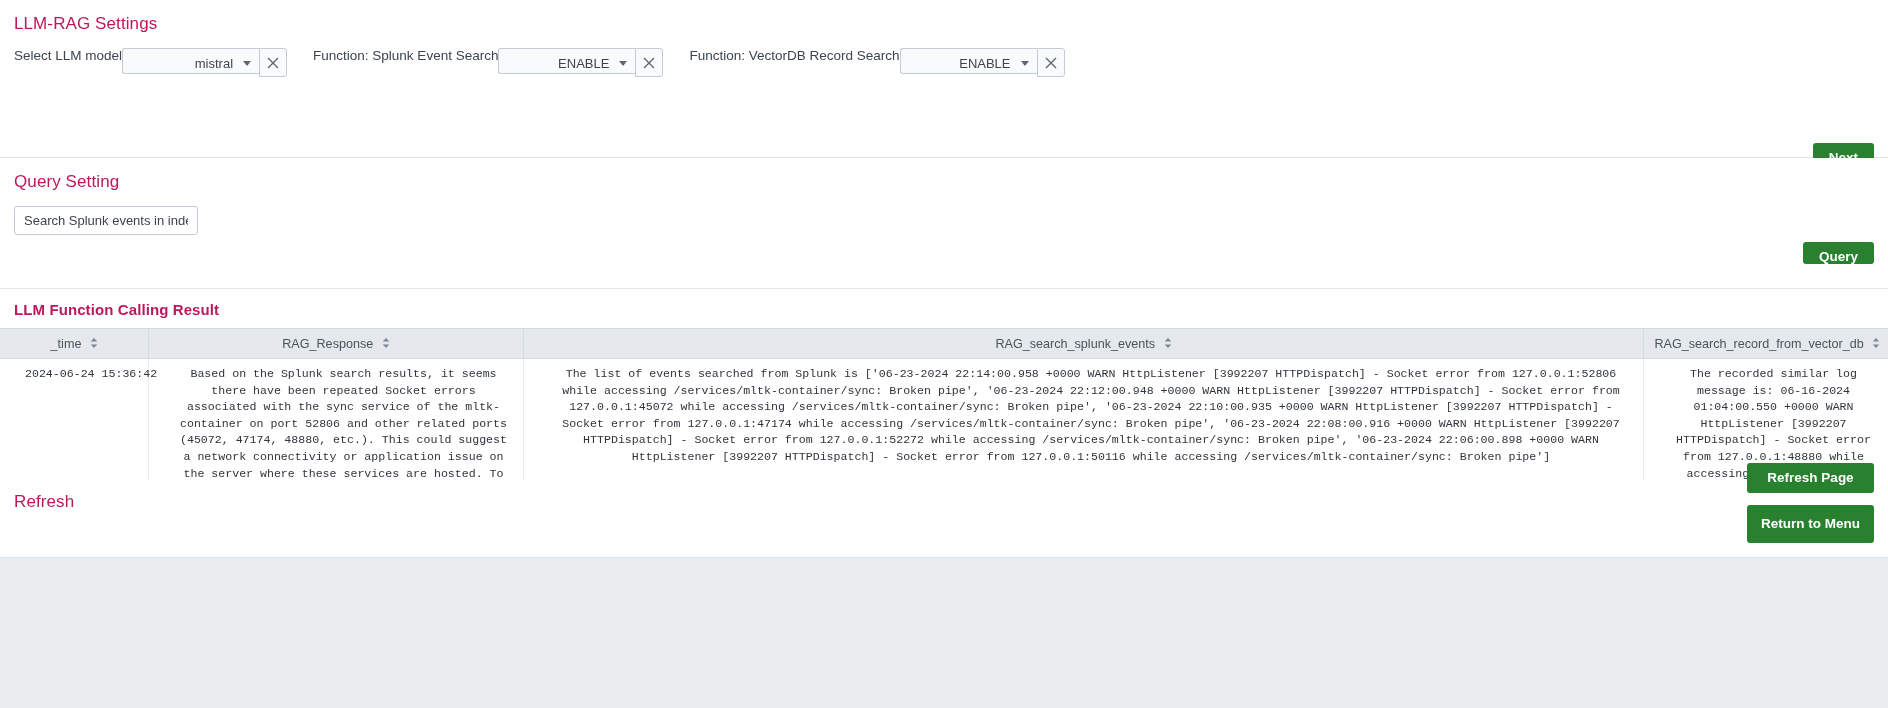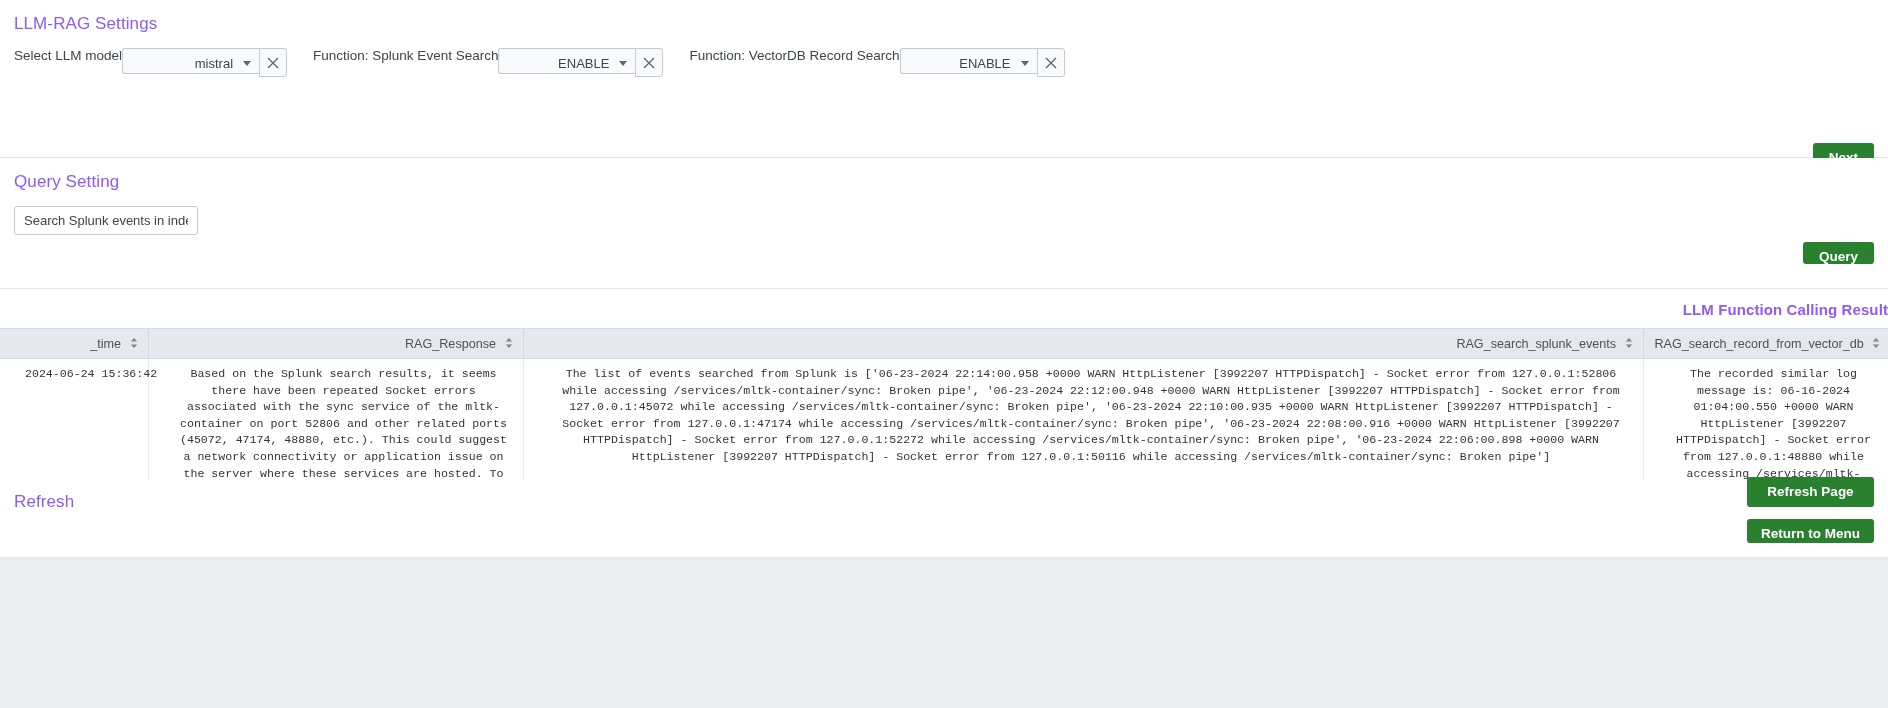--- a/index.html
+++ b/index.html
@@ -14,22 +14,22 @@
   .page { width: 1888px; height: 708px; position: relative; background:#eaedf0; }
 
   .panel {
     background: #ffffff;
     border-bottom: 1px solid #e1e6eb;
     position: relative;
   }
 
   .section-title {
     font-size: 17px;
-    color: #8b5cf6;
-    padding: 14px 0 0 14px;
+    color: #be185d;
+    padding: 14px 12px 0 14px;
     letter-spacing: 0.1px;
   }
   .section-title.bold { font-weight: bold; font-size: 15px; }
 
   
   #settings-panel { height: 158px; }
   .control-row {
     display: flex;
     align-items: flex-start;
     padding: 14px 0 0 14px;
@@ -115,21 +115,21 @@
     width: 1888px;
     border-collapse: collapse;
     table-layout: fixed;
     margin-top: 10px;
   }
   table.results th {
     background: #e5e9ee;
     border-top: 1px solid #d3dae1;
     border-bottom: 1px solid #d3dae1;
     border-right: 1px solid #d3dae1;
-    text-align: right;
+    text-align: center;
     font-weight: normal;
     font-size: 12.6px;
     color: #4a525c;
     padding: 7px 10px 7px 11px;
     height: 25px;
     white-space: nowrap;
     cursor: pointer;
   }
   table.results th:last-child { border-right: none; }
   .sort-arrows {
@@ -239,21 +239,21 @@
 
   <div class="panel" id="query-panel">
     <div class="section-title">Query Setting</div>
     <div style="padding:14px 0 0 14px;">
       <input class="query-input" type="text" value="Search Splunk events in index _i" style="">
     </div>
     <button class="btn-green btn-right-abs" style="right:14px; top:84px; height:22px; line-height:30px; padding:0 16px;">Query</button>
   </div>
 
   <div class="panel" id="results-panel">
-    <div class="section-title bold" style="padding-top:12px;text-align:right;">LLM Function Calling Result</div>
+    <div class="section-title bold" style="padding-top:12px;">LLM Function Calling Result</div>
     <table class="results">
       <colgroup>
         <col class="col-time">
           <col class="col-resp">
           <col class="col-splunk">
           <col class="col-vdb">
       </colgroup>
       <thead>
         <tr>
           <th>
@@ -302,19 +302,19 @@
           <td>The recorded similar log message is: 06-16-2024 01:04:00.550 +0000 WARN  HttpListener [3992207 HTTPDispatch] - Socket error from 127.0.0.1:48880 while accessing /services/mltk-container/sync: Broken pipe.</td>
         </tr>
       </tbody>
     </table>
   </div>
 
   <div class="refresh-wrap">
     <div class="section-title" style="padding-top:12px;">Refresh</div>
     <div class="bottom-btns">
       <button class="btn-green" style="height:30px; line-height:30px;">Refresh Page</button>
-      <button class="btn-green" style="height:24px; line-height:30px;">Return to Menu</button>
+      <button class="btn-green" style="height:38px; line-height:30px;">Return to Menu</button>
     </div>
   </div>
 
   <div class="gap-strip"></div>
 
 </div>
 
 </body></html>

